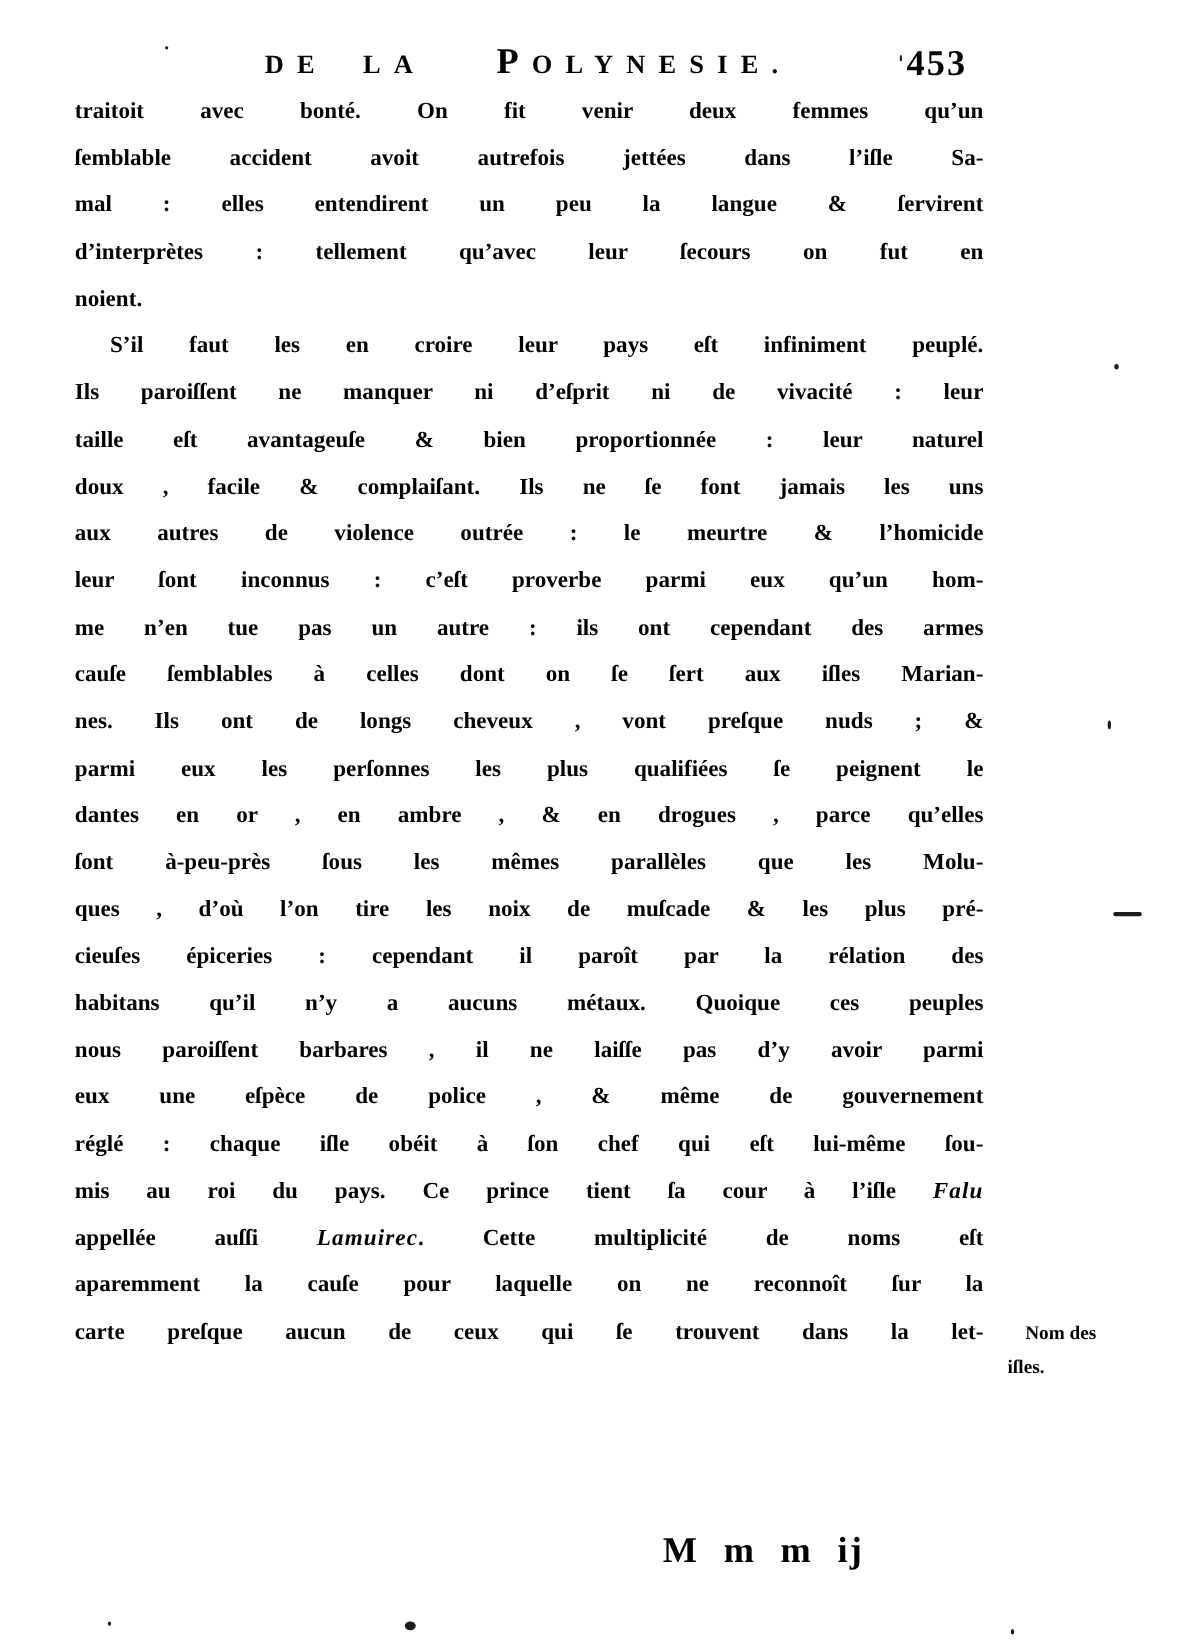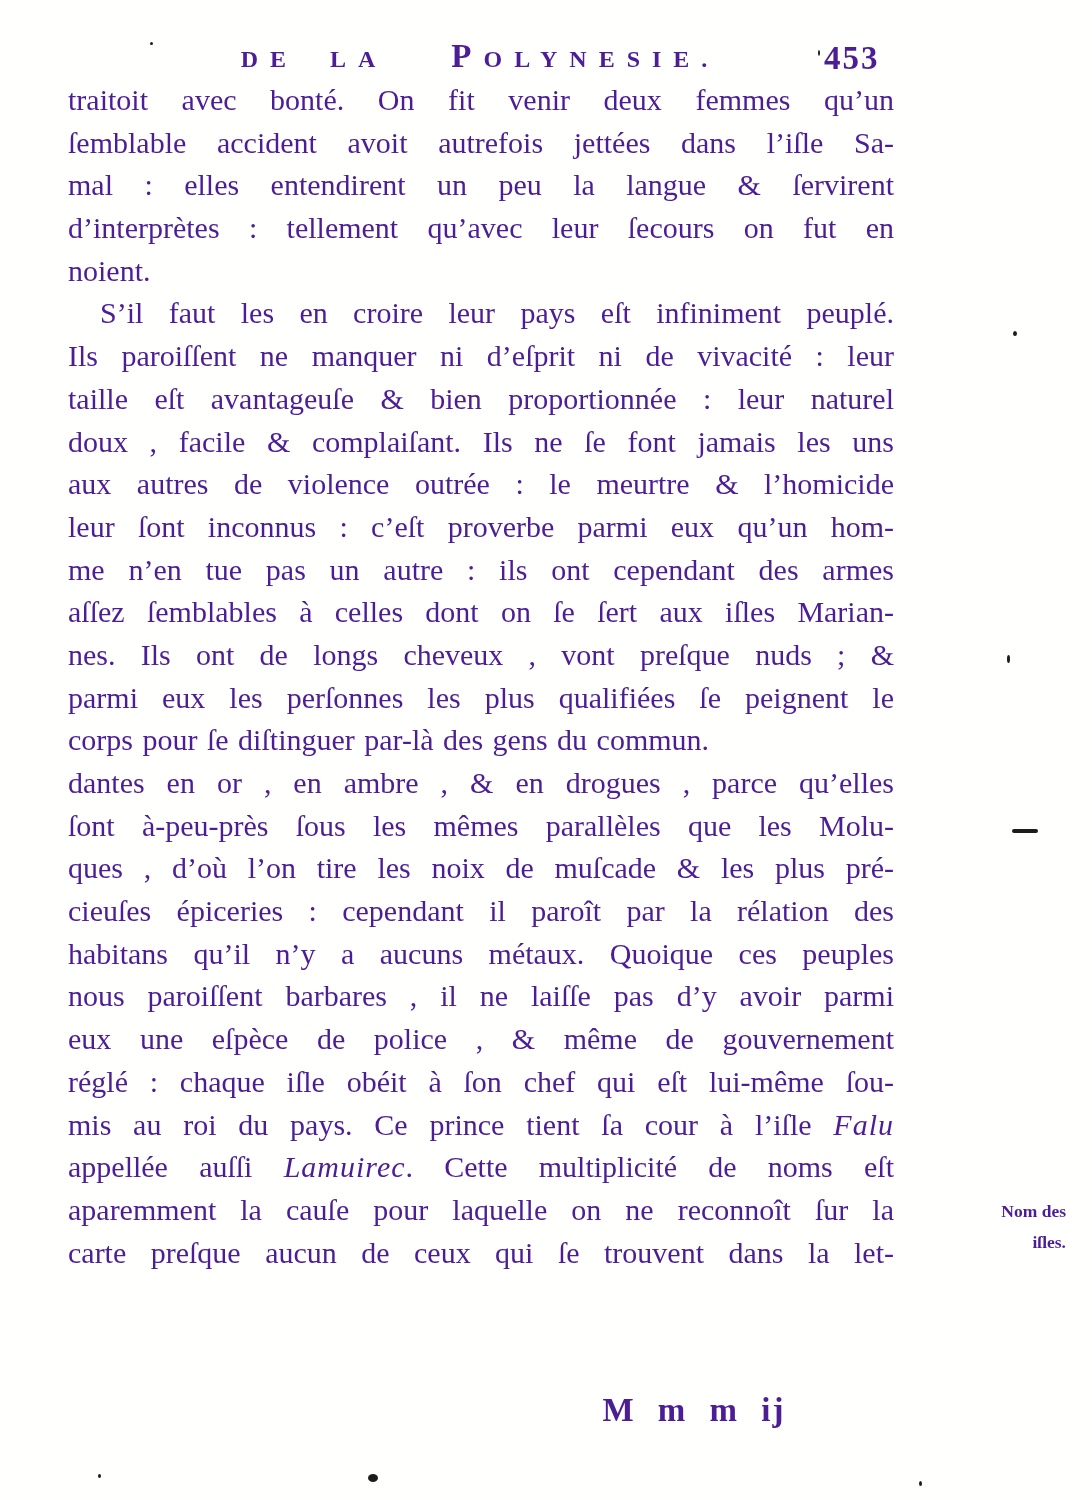--- a/index.html
+++ b/index.html
@@ -7,21 +7,21 @@
     padding: 0;
     background: #ffffff;
   }
   .page {
     position: relative;
     width: 1092px;
     height: 1500px;
     background: #fffffe;
     overflow: hidden;
     font-family: "Liberation Serif", "DejaVu Serif", serif;
-    color: #4c1d95;
+    color: #000000;
   }
   
   .running-title {
     position: absolute;
     top: 38px;
     left: 150px;
     width: 660px;
     text-align: center;
     font-weight: bold;
     font-size: 24px;
@@ -40,43 +40,42 @@
     font-size: 33px;
     font-weight: bold;
     letter-spacing: 2px;
   }
   
   .text-block {
     position: absolute;
     top: 79px;
     left: 68px;
     width: 826px;
-    font-size: 30px;
-    font-weight: normal;
+    font-size: 21px;
+    font-weight: bold;
   }
   .line {
     height: 42.7px;
     line-height: 42.7px;
     text-align: justify;
     text-align-last: justify;
     word-spacing: 2px;
   }
   .line.indent { padding-left: 32px; }
   .line.end { text-align-last: left; }
   .line i { font-style: italic; letter-spacing: 1px; }
   
   .margin-note {
     position: absolute;
     top: 1196px;
     left: 916px;
     width: 150px;
     font-size: 17.5px;
     font-weight: bold;
     line-height: 31px;
-    text-align: right;
   }
   .margin-note .mn-line-0 { padding-left: 16px; }
   
   .signature {
     position: absolute;
     top: 1392px;
     left: 584px;
     width: 220px;
     text-align: center;
     font-size: 33px;
@@ -107,24 +106,23 @@
       <div class="line"><span>mal :  elles  entendirent  un  peu  la  langue  &amp;  ſervirent</span></div>
       <div class="line"><span>d’interprètes : tellement qu’avec leur ſecours on fut en</span></div>
       <div class="line end"><span>noient.</span></div>
       <div class="line indent"><span>S’il faut les en croire leur pays  eſt  infiniment  peuplé.</span></div>
       <div class="line"><span>Ils paroiſſent ne manquer ni d’eſprit ni de vivacité : leur</span></div>
       <div class="line"><span>taille eſt avantageuſe &amp; bien proportionnée : leur naturel</span></div>
       <div class="line"><span>doux , facile &amp; complaiſant.  Ils ne ſe font jamais les uns</span></div>
       <div class="line"><span>aux autres de violence outrée :  le meurtre  &amp;  l’homicide</span></div>
       <div class="line"><span>leur ſont inconnus : c’eſt proverbe parmi eux qu’un hom-</span></div>
       <div class="line"><span>me n’en  tue  pas  un autre  :  ils  ont  cependant  des  armes</span></div>
-      <div class="line"><span>aſſez ſemblables à celles dont on ſe ſert aux iſles Marian-</span></div>
+      <div class="line"><span>cauſe ſemblables à celles dont on ſe ſert aux iſles Marian-</span></div>
       <div class="line"><span>nes.  Ils  ont  de  longs  cheveux ,  vont  preſque  nuds ;  &amp;</span></div>
       <div class="line"><span>parmi eux les perſonnes les plus qualifiées ſe peignent le</span></div>
-      <div class="line end"><span>corps pour ſe diſtinguer par-là des gens  du  commun.</span></div>
       <div class="line"><span>dantes  en  or ,  en ambre , &amp;  en  drogues ,  parce  qu’elles</span></div>
       <div class="line"><span>ſont à-peu-près ſous les mêmes parallèles  que  les  Molu-</span></div>
       <div class="line"><span>ques ,  d’où l’on tire les noix de muſcade  &amp;  les plus pré-</span></div>
       <div class="line"><span>cieuſes  épiceries :  cependant  il  paroît par la  rélation  des</span></div>
       <div class="line"><span>habitans qu’il n’y a aucuns métaux.  Quoique ces  peuples</span></div>
       <div class="line"><span>nous paroiſſent barbares ,  il ne laiſſe  pas  d’y  avoir  parmi</span></div>
       <div class="line"><span>eux  une  eſpèce  de  police ,  &amp;  même  de  gouvernement</span></div>
       <div class="line"><span>réglé :  chaque iſle obéit à ſon chef qui eſt lui-même ſou-</span></div>
       <div class="line"><span>mis au  roi du pays.  Ce prince tient ſa cour  à  l’iſle  </span><i>Falu</i></div>
       <div class="line"><span>appellée auſſi </span><i>Lamuirec</i><span>.  Cette  multiplicité  de noms  eſt</span></div>

